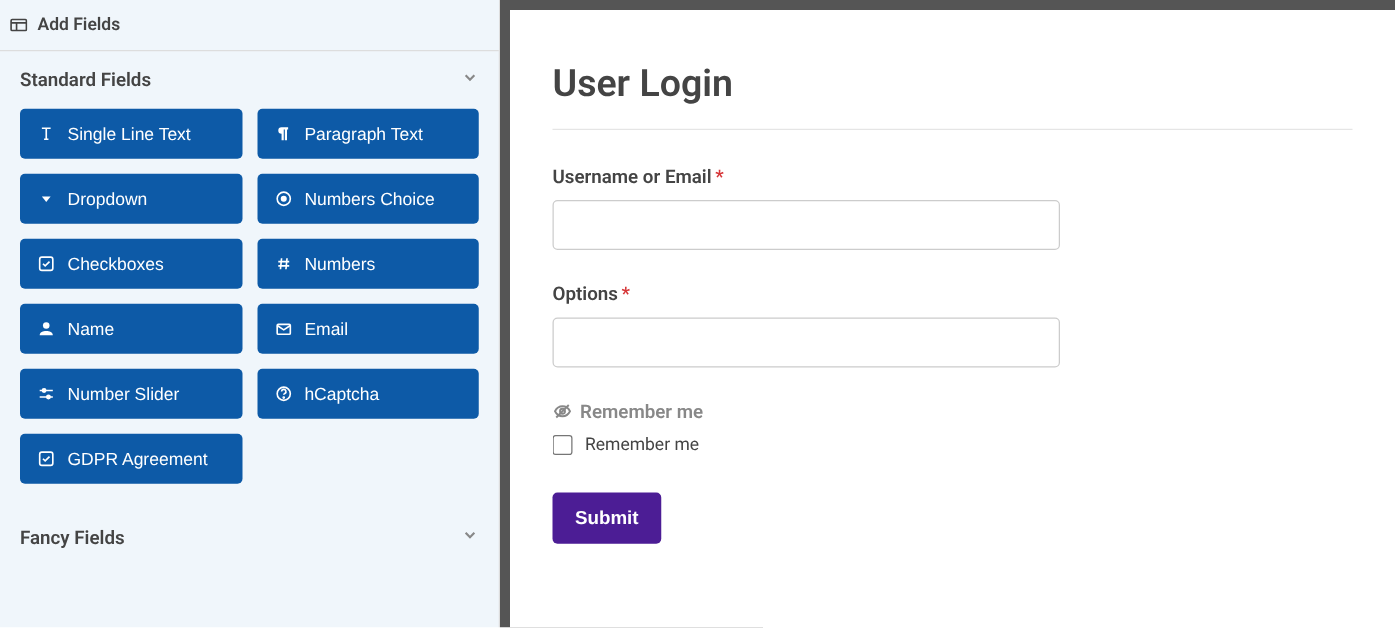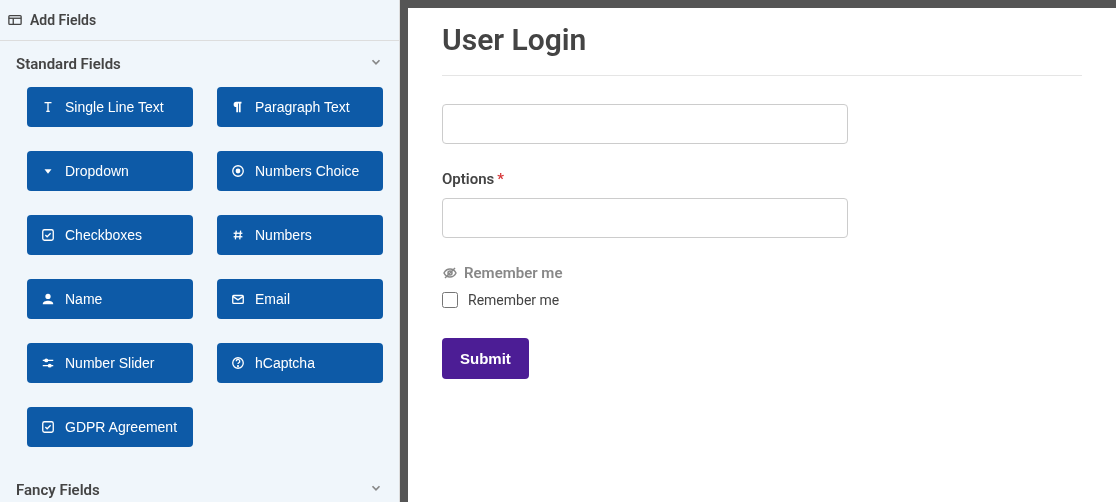--- a/index.html
+++ b/index.html
@@ -3,25 +3,25 @@
 <meta charset="utf-8">
 <style>
 * { box-sizing: border-box; margin: 0; padding: 0; }
 body { font-family: -apple-system, BlinkMacSystemFont, "Segoe UI", Roboto, sans-serif; background: #fff; width: 1116px; height: 502px; overflow: hidden; display: flex; }
 .sidebar { width: 400px; background: #f0f6fb; border-right: 1px solid #ddd; }
 .tabs { display: flex; border-bottom: 1px solid #ddd; }
 .tab { flex: 1; padding: 12px 8px; text-align: center; font-size: 14px; font-weight: 600; color: #444; cursor: pointer; display: flex; align-items: center; justify-content: flex-start; gap: 8px; }
 .tab.active { background: #f0f6fb; }
 .tab.inactive { background: #e5e9ed; }
 .section-header { padding: 14px 16px; font-size: 15px; font-weight: 600; color: #444; display: flex; justify-content: space-between; align-items: center; cursor: pointer; }
-.fields-grid { padding: 0 16px 20px 16px; display: grid; grid-template-columns: 1fr 1fr; gap: 24px; margin-left: 11px; }
+.fields-grid { padding: 0 16px 20px 16px; display: grid; grid-template-columns: 1fr 1fr; gap: 12px; }
 .field-btn { background: #0d5aa7; color: #fff; border: none; border-radius: 4px; padding: 12px 14px; font-size: 14px; text-align: left; cursor: pointer; display: flex; align-items: center; gap: 10px; }
 .field-btn svg, .field-btn .ico { width: 14px; height: 14px; flex-shrink: 0; }
 .preview-wrap { flex: 1; background: #555; padding: 8px 0 0 8px; }
-.preview { background: #fff; height: 100%; padding: 14px 34px; overflow-y: auto; }
+.preview { background: #fff; height: 100%; padding: 42px 34px; overflow-y: auto; }
 .form-title { font-size: 30px; font-weight: 600; color: #444; margin-bottom: 18px; }
 .divider { border-top: 1px solid #e5e5e5; margin-bottom: 28px; }
 .form-field { margin-bottom: 26px; }
 .form-label { font-size: 15px; font-weight: 600; color: #444; display: block; margin-bottom: 10px; }
 .req { color: #d63638; margin-left: 3px; }
 .form-input { width: 406px; max-width: 100%; height: 40px; border: 1px solid #ccc; border-radius: 4px; padding: 8px; font-size: 14px; }
 .remember-header { display: flex; align-items: center; gap: 6px; color: #888; font-size: 15px; font-weight: 600; margin-bottom: 10px; }
 .checkbox-row { display: flex; align-items: center; gap: 10px; margin-bottom: 30px; }
 .checkbox-row input { width: 16px; height: 16px; }
 .checkbox-row label { font-size: 14px; color: #444; }
@@ -145,20 +145,23 @@
     </span>
   </div>
 </div>
 
 <div class="preview-wrap">
   <div class="preview">
     <h1 class="form-title">User Login</h1>
     <div class="divider"></div>
 
     <div class="form-field">
+      <label class="form-label">
+        <span>Username or Email</span><span class="req">*</span>
+      </label>
       <input type="text" class="form-input" style="">
     </div>
 
     <div class="form-field">
       <label class="form-label">
         <span>Options</span><span class="req">*</span>
       </label>
       <input type="password" class="form-input" style="">
     </div>
 

